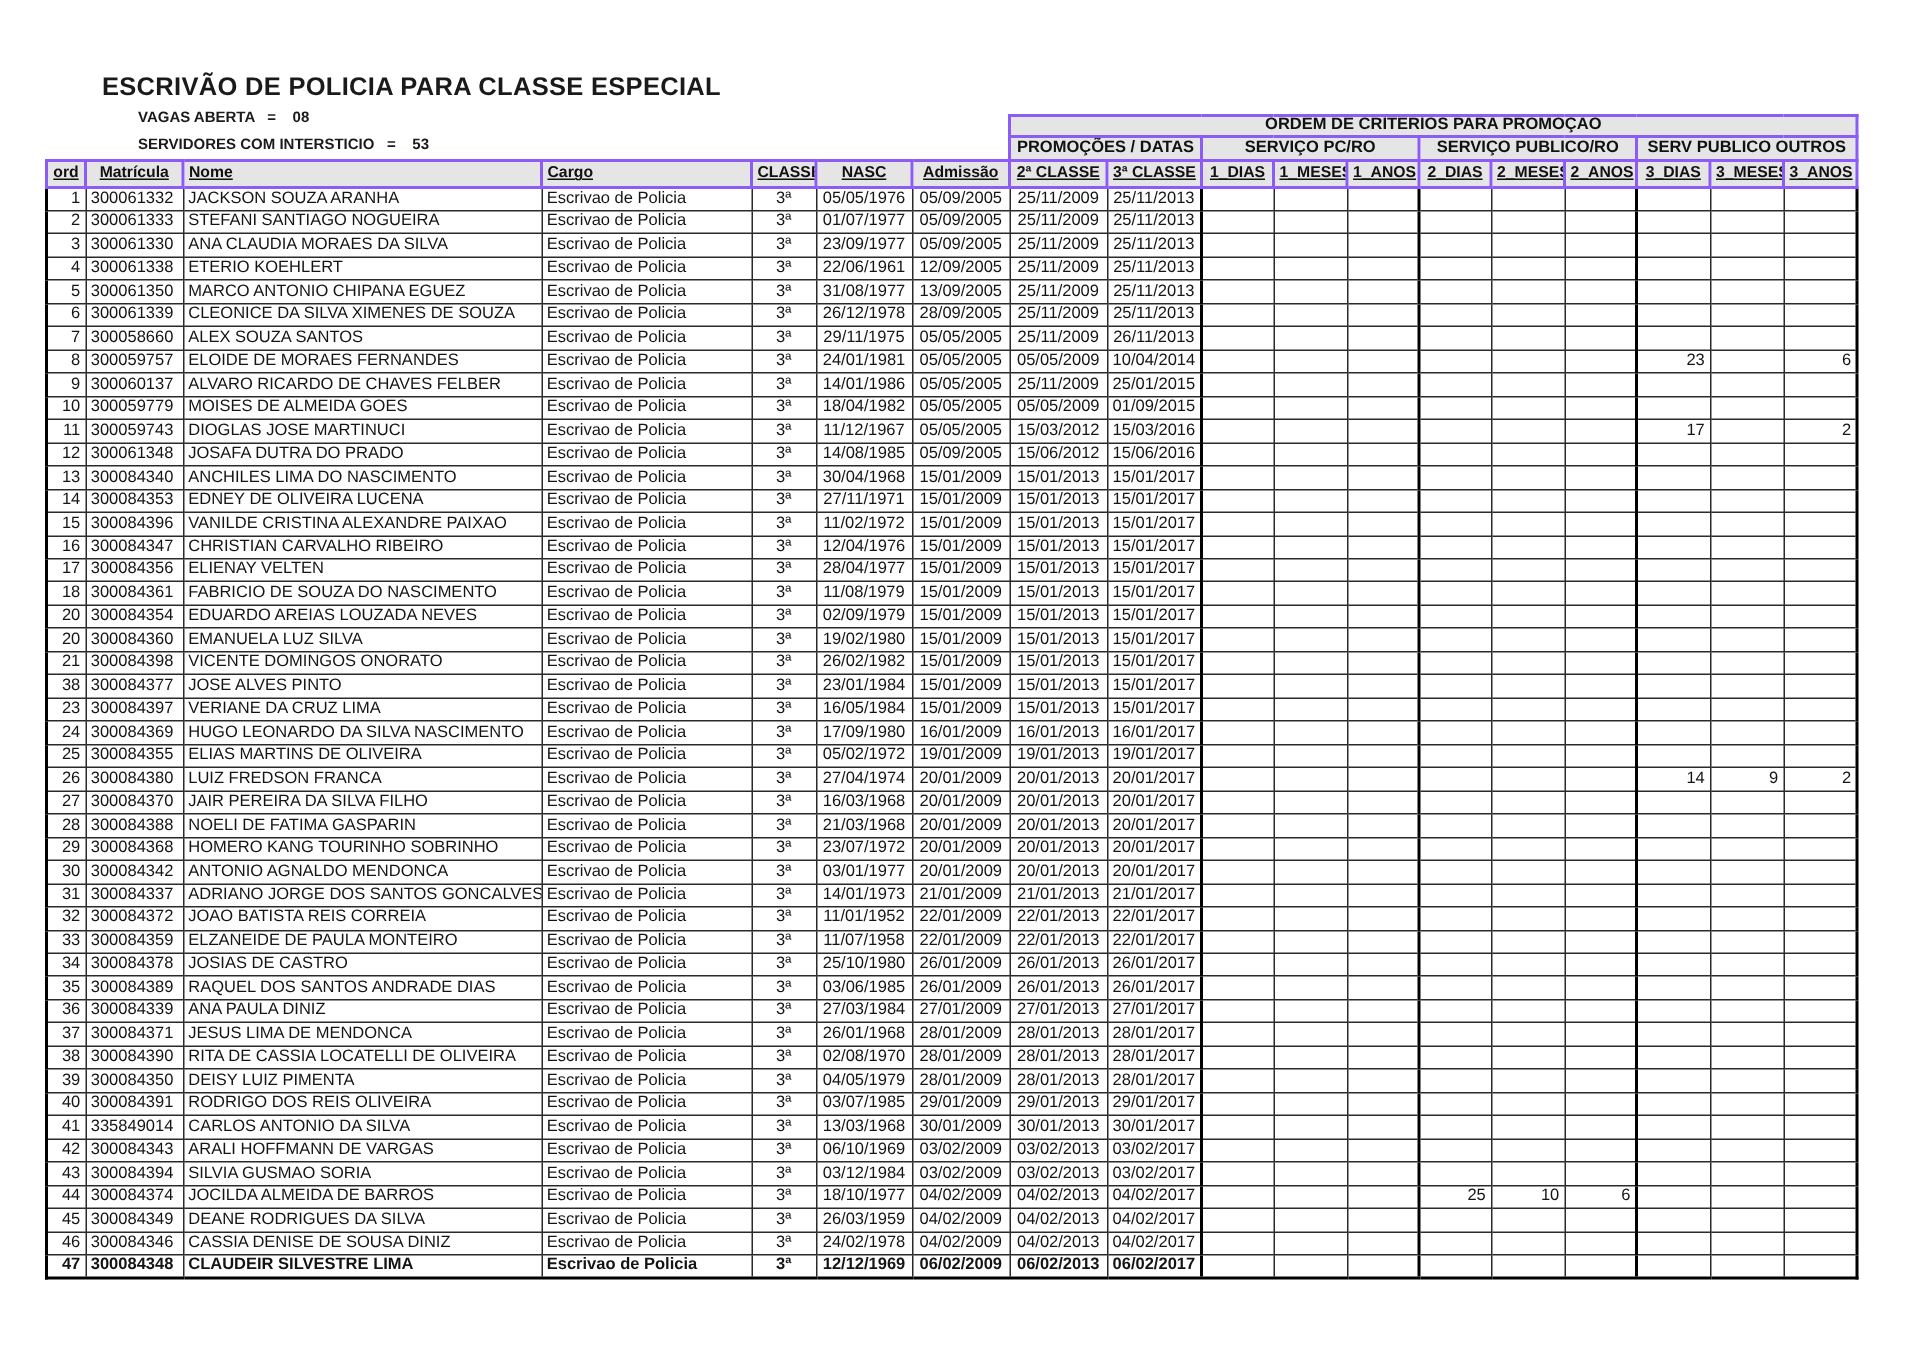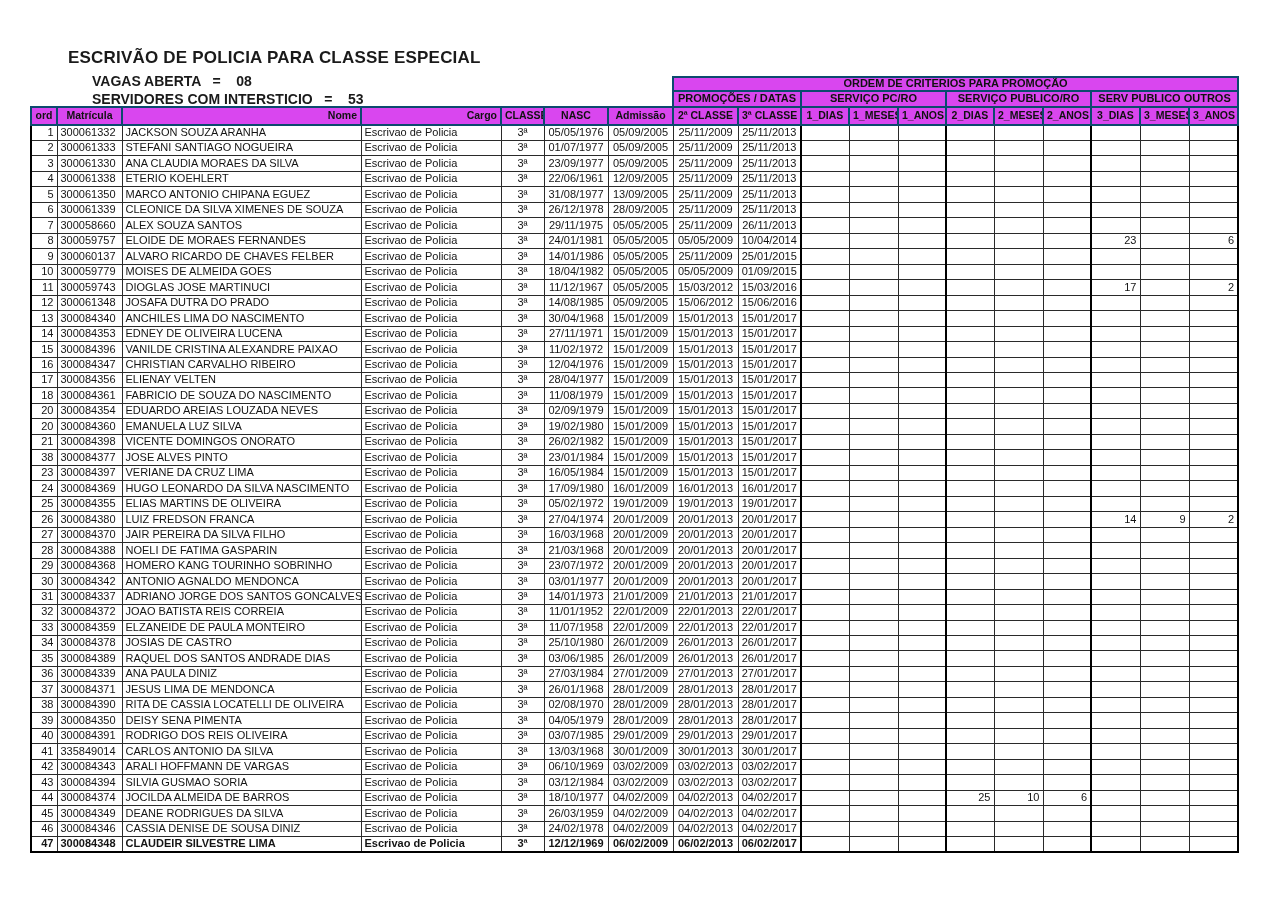--- a/index.html
+++ b/index.html
@@ -14,52 +14,52 @@
   }
   .page { position: relative; width: 1016px; height: 904px; background: #ffffff; }
 
   .doc-title {
     position: absolute; left: 68px; top: 48px;
     font-size: 17px; font-weight: 600; letter-spacing: 0.2px;
     color: #1a1a1a; white-space: pre;
   }
   .sub-line {
     position: absolute; left: 92px;
-    font-size: 14px; font-weight: 600; color: #1a1a1a; white-space: pre;
+    font-size: 10px; font-weight: 600; color: #1a1a1a; white-space: pre;
   }
   .sub-1 { top: 73px; }
   .sub-2 { top: 91px; }
 
   table.grid {
     position: absolute; left: 30px; top: 76px;
     border-collapse: collapse;
     table-layout: fixed;
     width: 1207px;
     font-size: 11px;
   }
   table.grid th, table.grid td {
     overflow: hidden;
     white-space: nowrap;
     padding: 0 3px;
     line-height: 1.05;
   }
   
   thead th {
-    background: #d946ef;
-    border: 2px solid #0c4a6e;
+    background: #e5e5e5;
+    border: 2px solid #8b5cf6;
     font-weight: bold;
     font-size: 11px;
     text-align: center;
     color: #111111;
   }
   tr.rowA { height: 14px; }
   tr.rowB { height: 16px; }
   tr.rowC { height: 18px; }
-  tr.rowC th { font-size: 10.5px; }
-  th.h-left { text-align: right; margin-left: 20px; }
+  tr.rowC th { font-size: 10.5px; text-decoration: underline; }
+  th.h-left { text-align: left; margin-left: 20px; }
   td.blank { border: none; background: transparent; }
 
   
   tbody tr { height: 15.48px; }
   tbody td {
     border: 1px solid #2a2a2a;
     background: #ffffff;
     font-size: 11px;
     color: #141414;
   }
@@ -893,21 +893,21 @@
           <td class="c12"></td>
           <td class="c13"></td>
           <td class="c14"></td>
           <td class="c15"></td>
           <td class="c16"></td>
           <td class="c17"></td>
         </tr>
         <tr>
           <td class="c0">39</td>
           <td class="c1">300084350</td>
-          <td class="c2">DEISY SENA PIMENTA</td>
+          <td class="c2">DEISY LUIZ PIMENTA</td>
           <td class="c3">Escrivao de Policia</td>
           <td class="c4">3ª</td>
           <td class="c5">04/05/1979</td>
           <td class="c6">28/01/2009</td>
           <td class="c7">28/01/2013</td>
           <td class="c8">28/01/2017</td>
           <td class="c9"></td>
           <td class="c10"></td>
           <td class="c11"></td>
           <td class="c12"></td>

